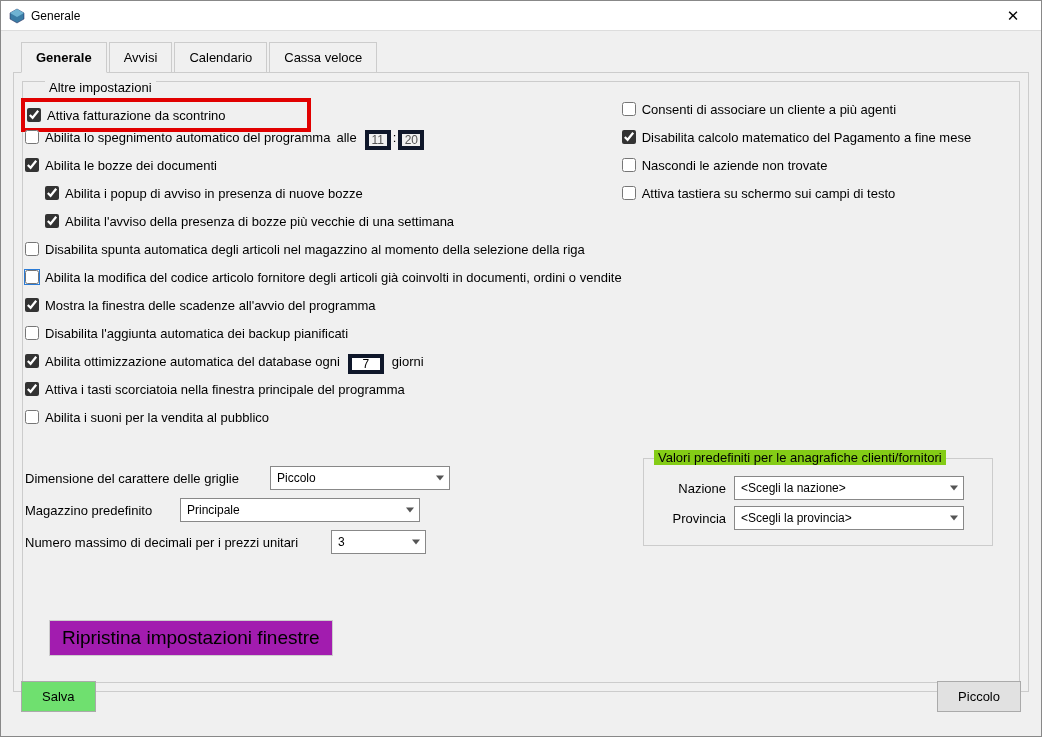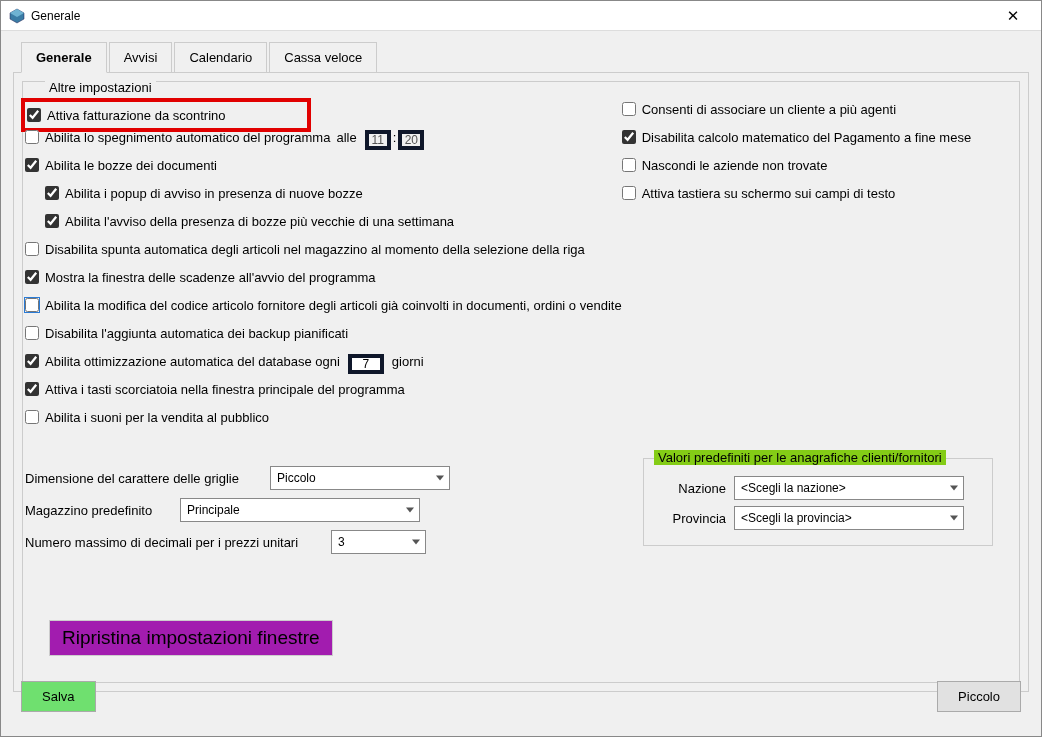--- a/index.html
+++ b/index.html
@@ -89,26 +89,26 @@
           </div>
           <div class="row indent">
             <input type="checkbox" checked="" style="">
             <label>Abilita l'avviso della presenza di bozze più vecchie di una settimana</label>
           </div>
           <div class="row">
             <input type="checkbox" style="">
             <label>Disabilita spunta automatica degli articoli nel magazzino al momento della selezione della riga</label>
           </div>
           <div class="row">
+            <input type="checkbox" class="cb-blue" style="">
+            <label>Abilita la modifica del codice articolo fornitore degli articoli già coinvolti in documenti, ordini o vendite</label>
+          </div>
+          <div class="row">
             <input type="checkbox" checked="" style="">
             <label>Mostra la finestra delle scadenze all'avvio del programma</label>
-          </div>
-          <div class="row">
-            <input type="checkbox" class="cb-blue" style="">
-            <label>Abilita la modifica del codice articolo fornitore degli articoli già coinvolti in documenti, ordini o vendite</label>
           </div>
           <div class="row">
             <input type="checkbox" style="">
             <label>Disabilita l'aggiunta automatica dei backup pianificati</label>
           </div>
           <div class="row">
             <input type="checkbox" checked="" style="">
             <label>Abilita ottimizzazione automatica del database ogni</label>
             <input class="num white" style="margin: 0px 8px;" value="7">
             <span>giorni</span>

